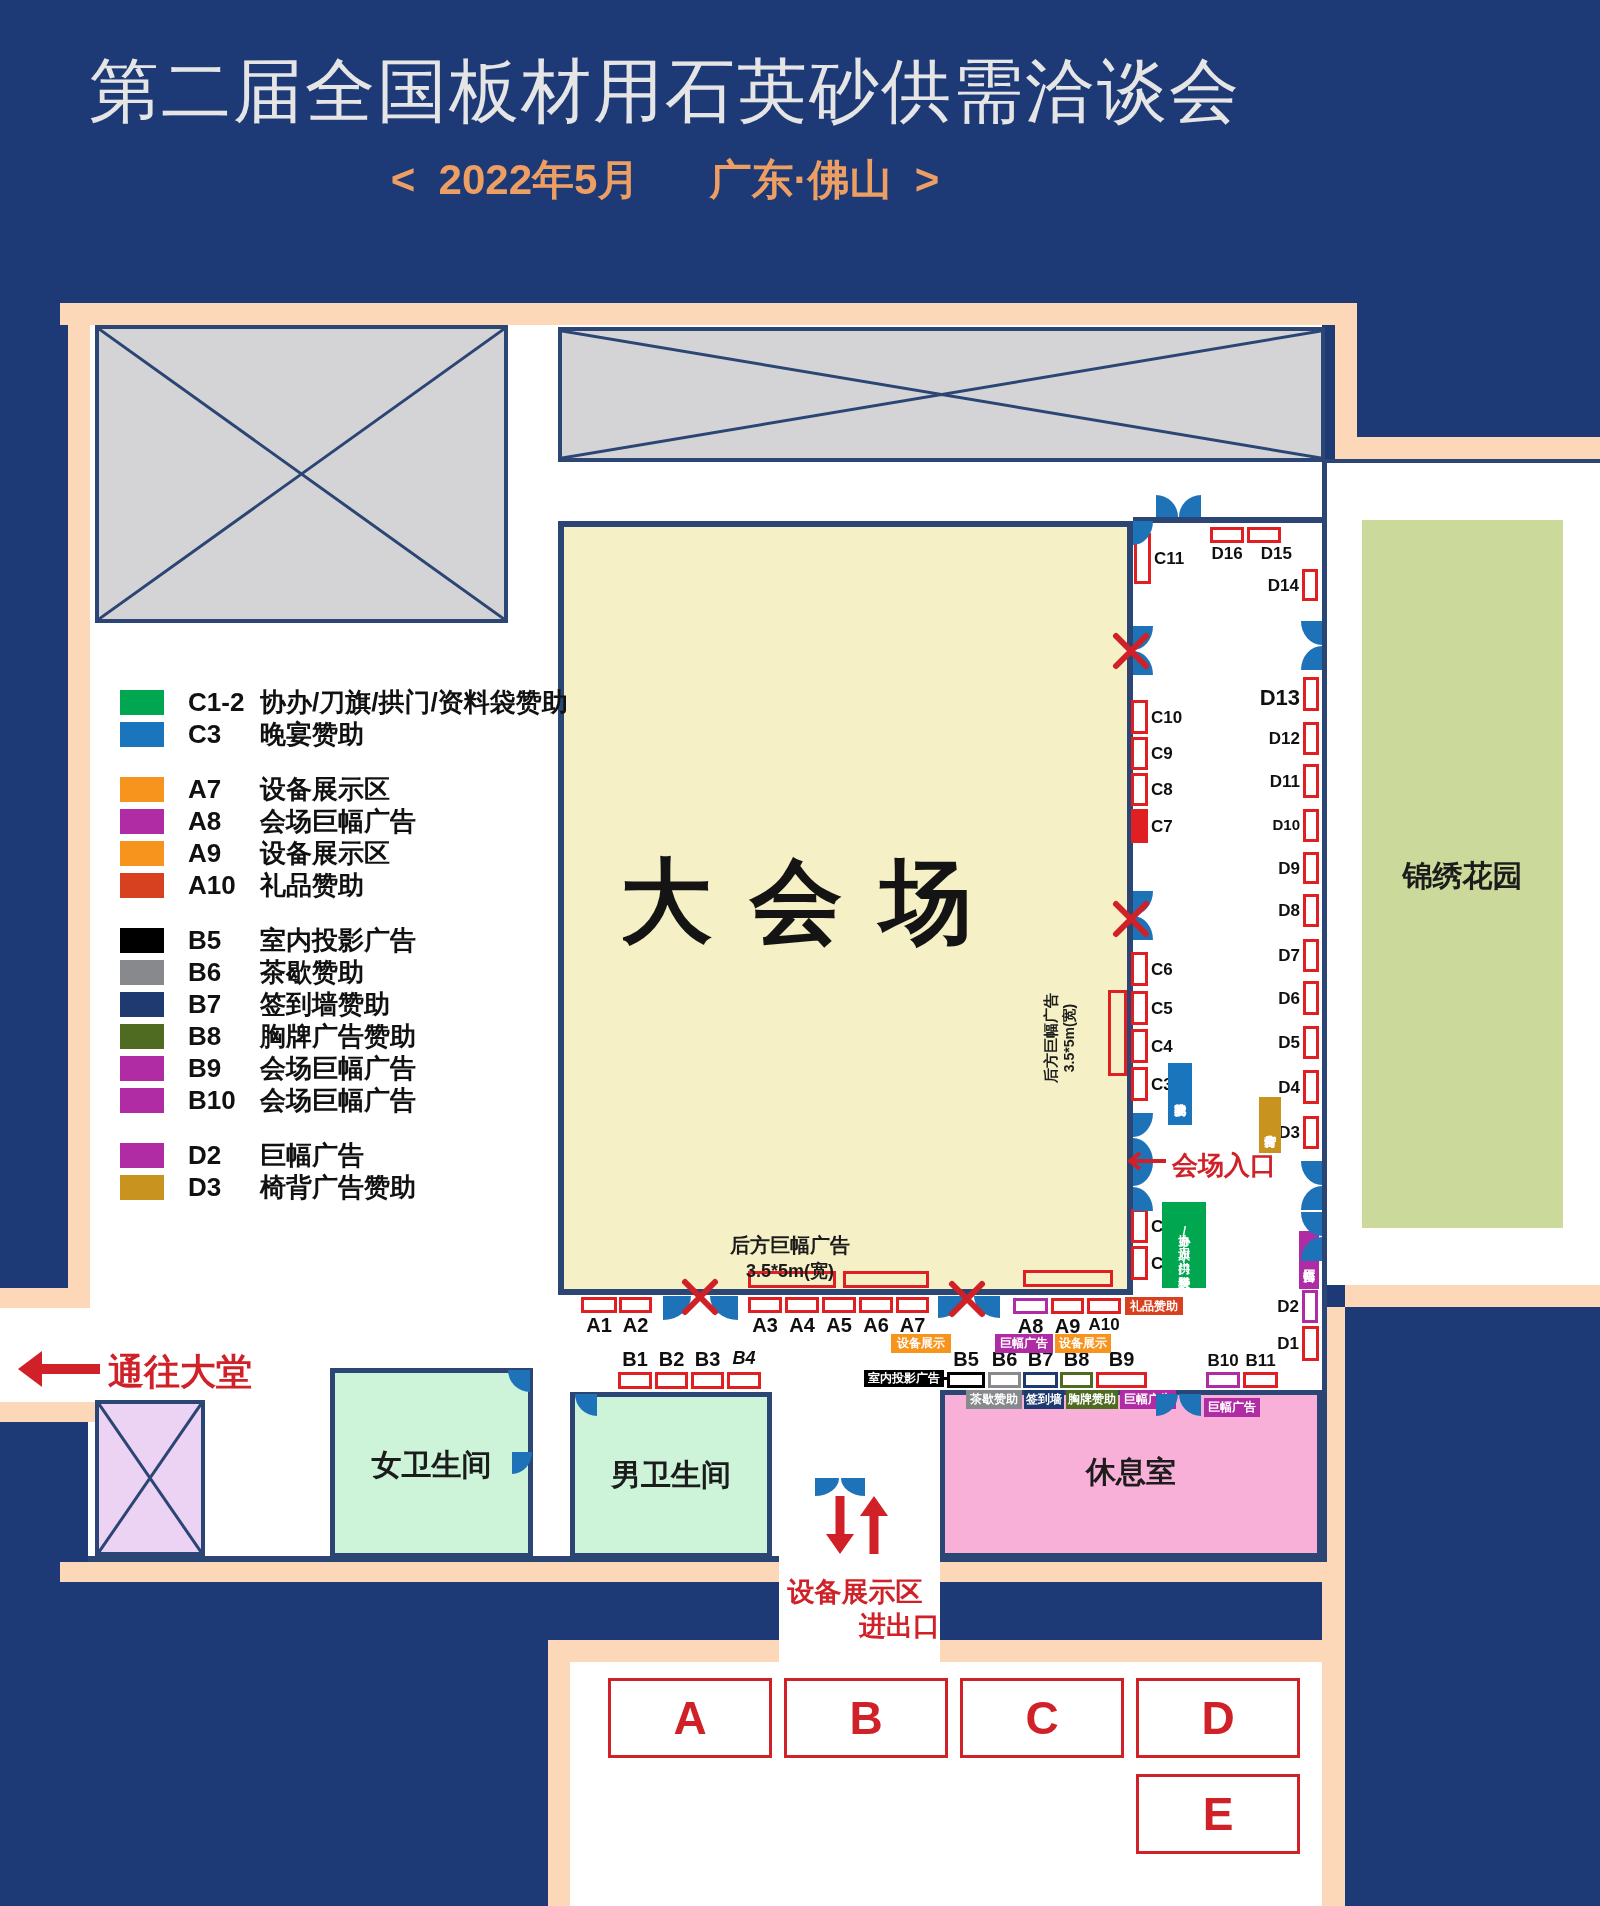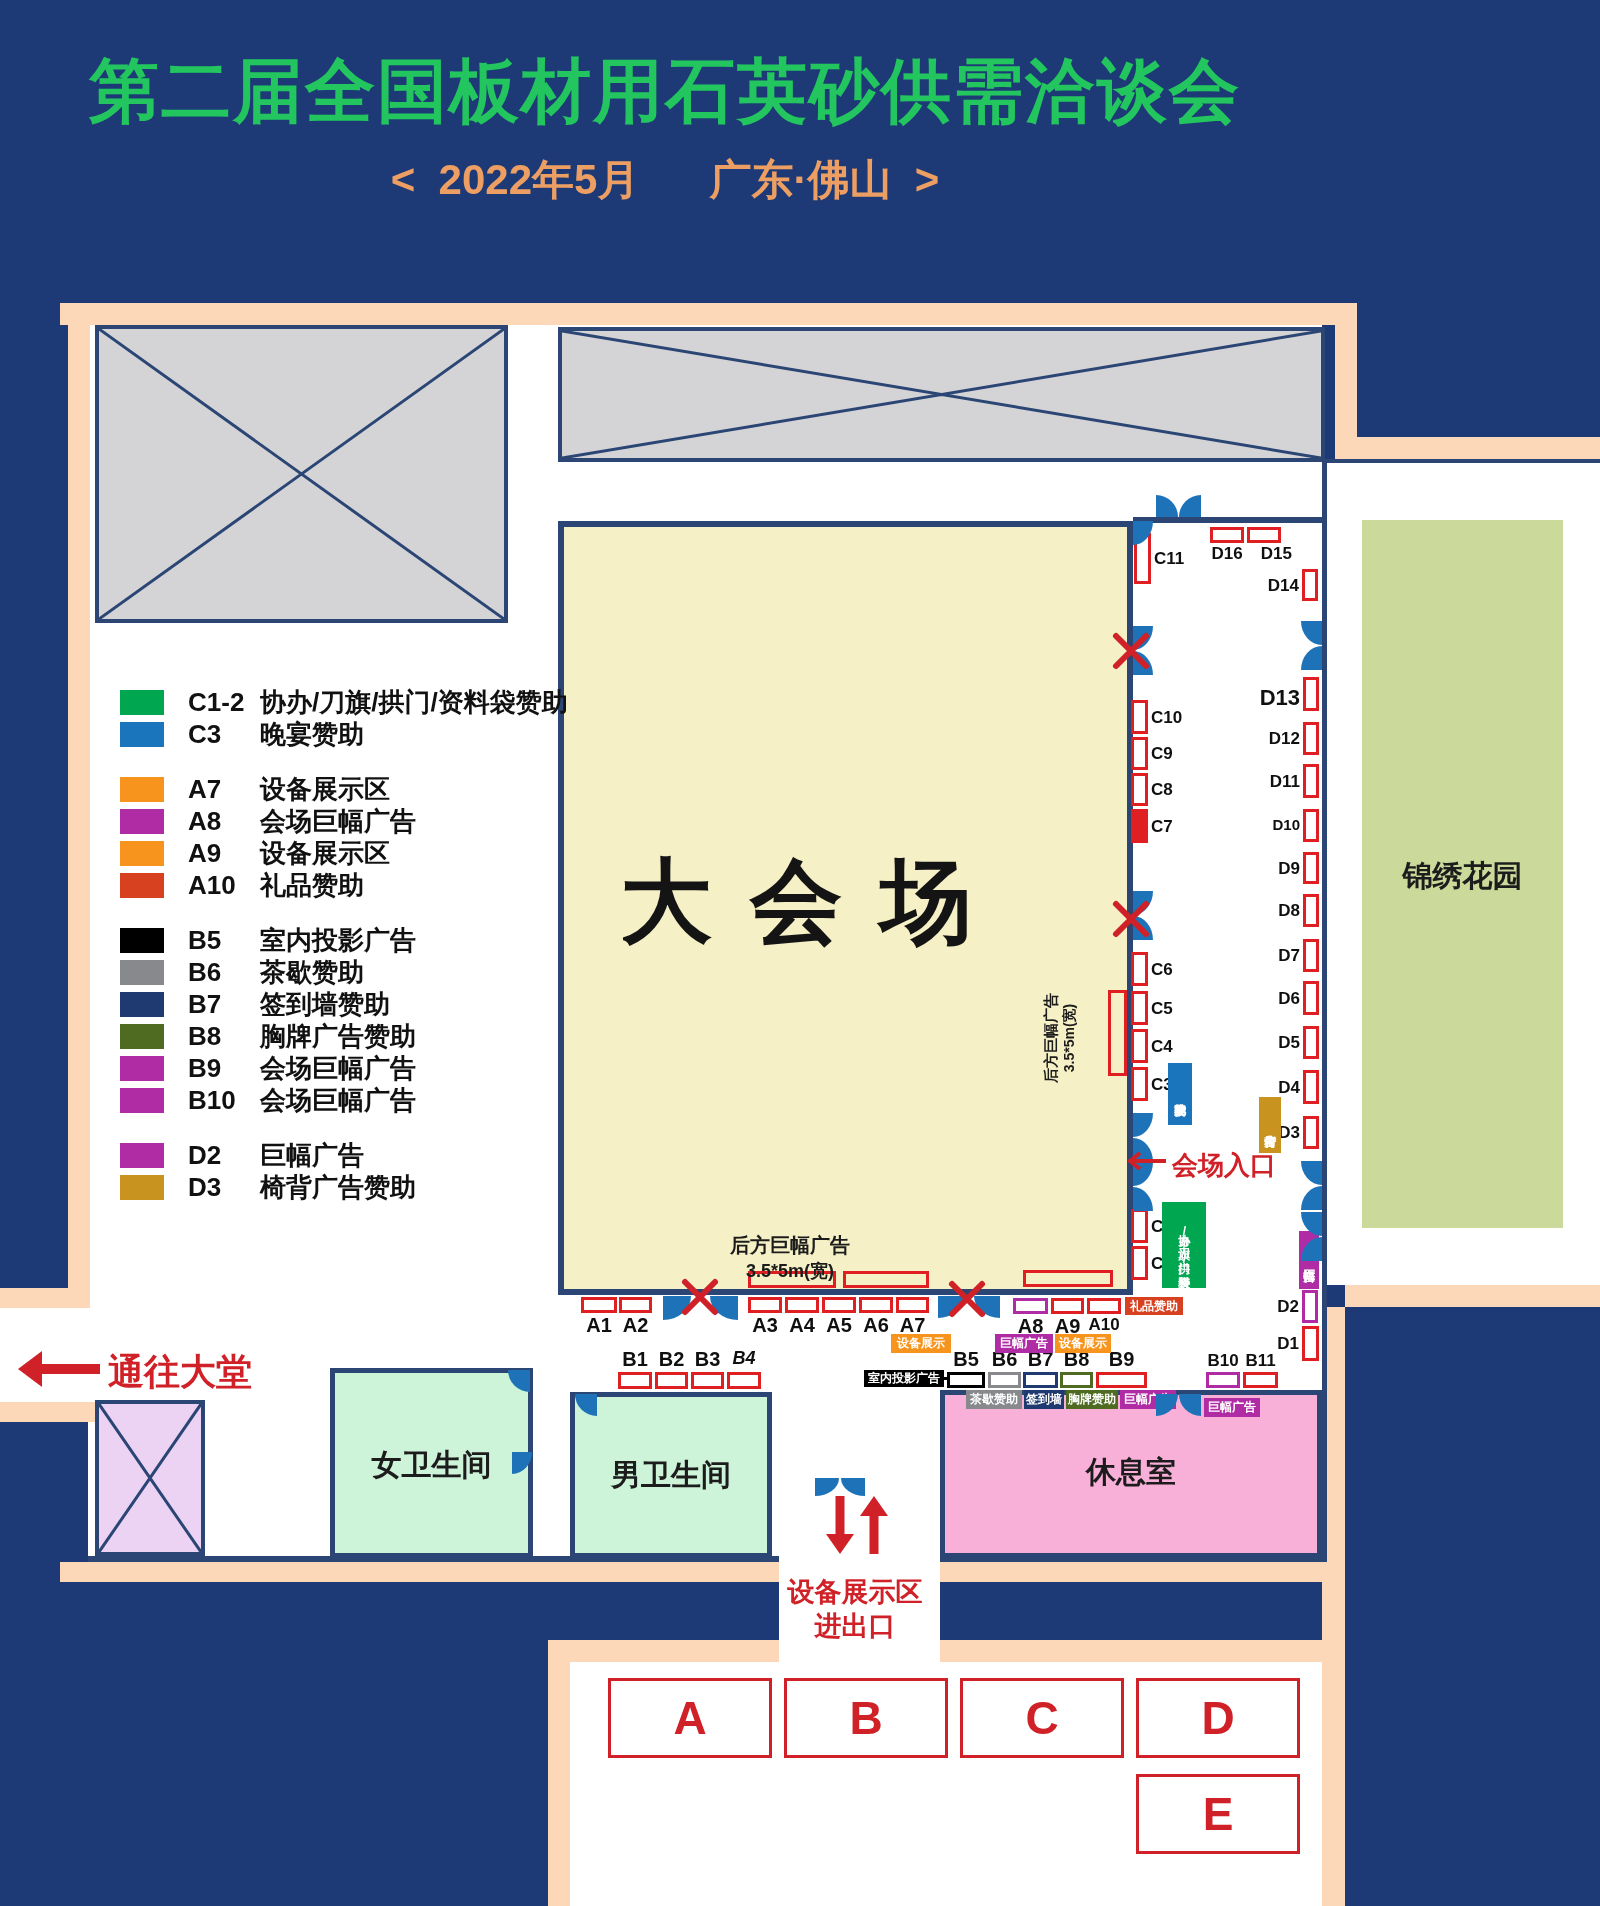--- a/index.html
+++ b/index.html
@@ -1,19 +1,19 @@
 <!DOCTYPE html>
 <html><head>
 <meta charset="utf-8">
 <style>
   html,body{margin:0;padding:0;background:#1d3a76;}
   #stage{position:relative;width:1600px;height:1906px;background:#1d3a76;overflow:hidden;
          font-family:"Liberation Sans","DejaVu Sans",sans-serif;}
   .abs{position:absolute;}
-  .ttl{width:1330px;text-align:center;color:#22c55e;font-size:70px;font-weight:700;letter-spacing:2px;}
+  .ttl{width:1330px;text-align:center;color:#e5e5e5;font-size:70px;font-weight:400;letter-spacing:2px;}
   .sub{width:1330px;text-align:center;font-size:42px;font-weight:800;white-space:pre;}
   .roomlbl{font-weight:700;color:#1c1c1c;text-align:center;}
   .halltxt{font-size:92px;font-weight:900;color:#141414;letter-spacing:38px;white-space:nowrap;}
   .booth{background:#ffffff;border:3px solid #e01f23;box-sizing:border-box;}
   .blbl{font-weight:700;color:#101010;text-align:center;white-space:nowrap;}
   .tag{color:#fff;font-weight:700;display:flex;align-items:center;justify-content:center;
        box-sizing:border-box;line-height:1.05;text-align:center;}
   .tagv{writing-mode:vertical-rl;text-orientation:upright;}
   .legend-row{display:flex;align-items:center;height:25px;margin-bottom:7px;}
   .legend-sw{width:44px;height:25px;margin-right:24px;flex:none;}
@@ -266,21 +266,21 @@
   </svg>
   <div class="abs redtxt" style="left:108px;top:1348px;font-size:36px;white-space:nowrap;">通往大堂</div>
 
   <svg class="abs" style="left:822px;top:1494px;" width="70" height="62" viewBox="0 0 70 62">
     <path d="M18 2 V44" stroke="#cf2127" stroke-width="9"></path>
       <path d="M4 40 L18 60 L32 40 Z" fill="#cf2127"></path>
     <path d="M52 60 V18" stroke="#cf2127" stroke-width="9"></path>
       <path d="M38 22 L52 2 L66 22 Z" fill="#cf2127"></path>
   </svg>
   <div class="abs redtxt" style="left:770px;top:1574px;width:170px;text-align:center;font-size:27px;">设备展示区</div>
-  <div class="abs redtxt" style="left:770px;top:1608px;width:170px;text-align:center;font-size:27px;">进出口</div>
+  <div class="abs redtxt" style="left:770px;top:1608px;width:170px;text-align:right;font-size:27px;">进出口</div>
 
   <div class="abs" id="legend" style="left:120px;top:690px;">
       <div style="margin-bottom: 30px;">
         <div class="legend-row">
           <span class="legend-sw" style="background: rgb(0, 166, 80);"></span>
           <span class="legend-code">C1-2</span>
           <span class="legend-lbl">协办/刀旗/拱门/资料袋赞助</span>
         </div>
         <div class="legend-row">
           <span class="legend-sw" style="background: rgb(27, 117, 188);"></span>

